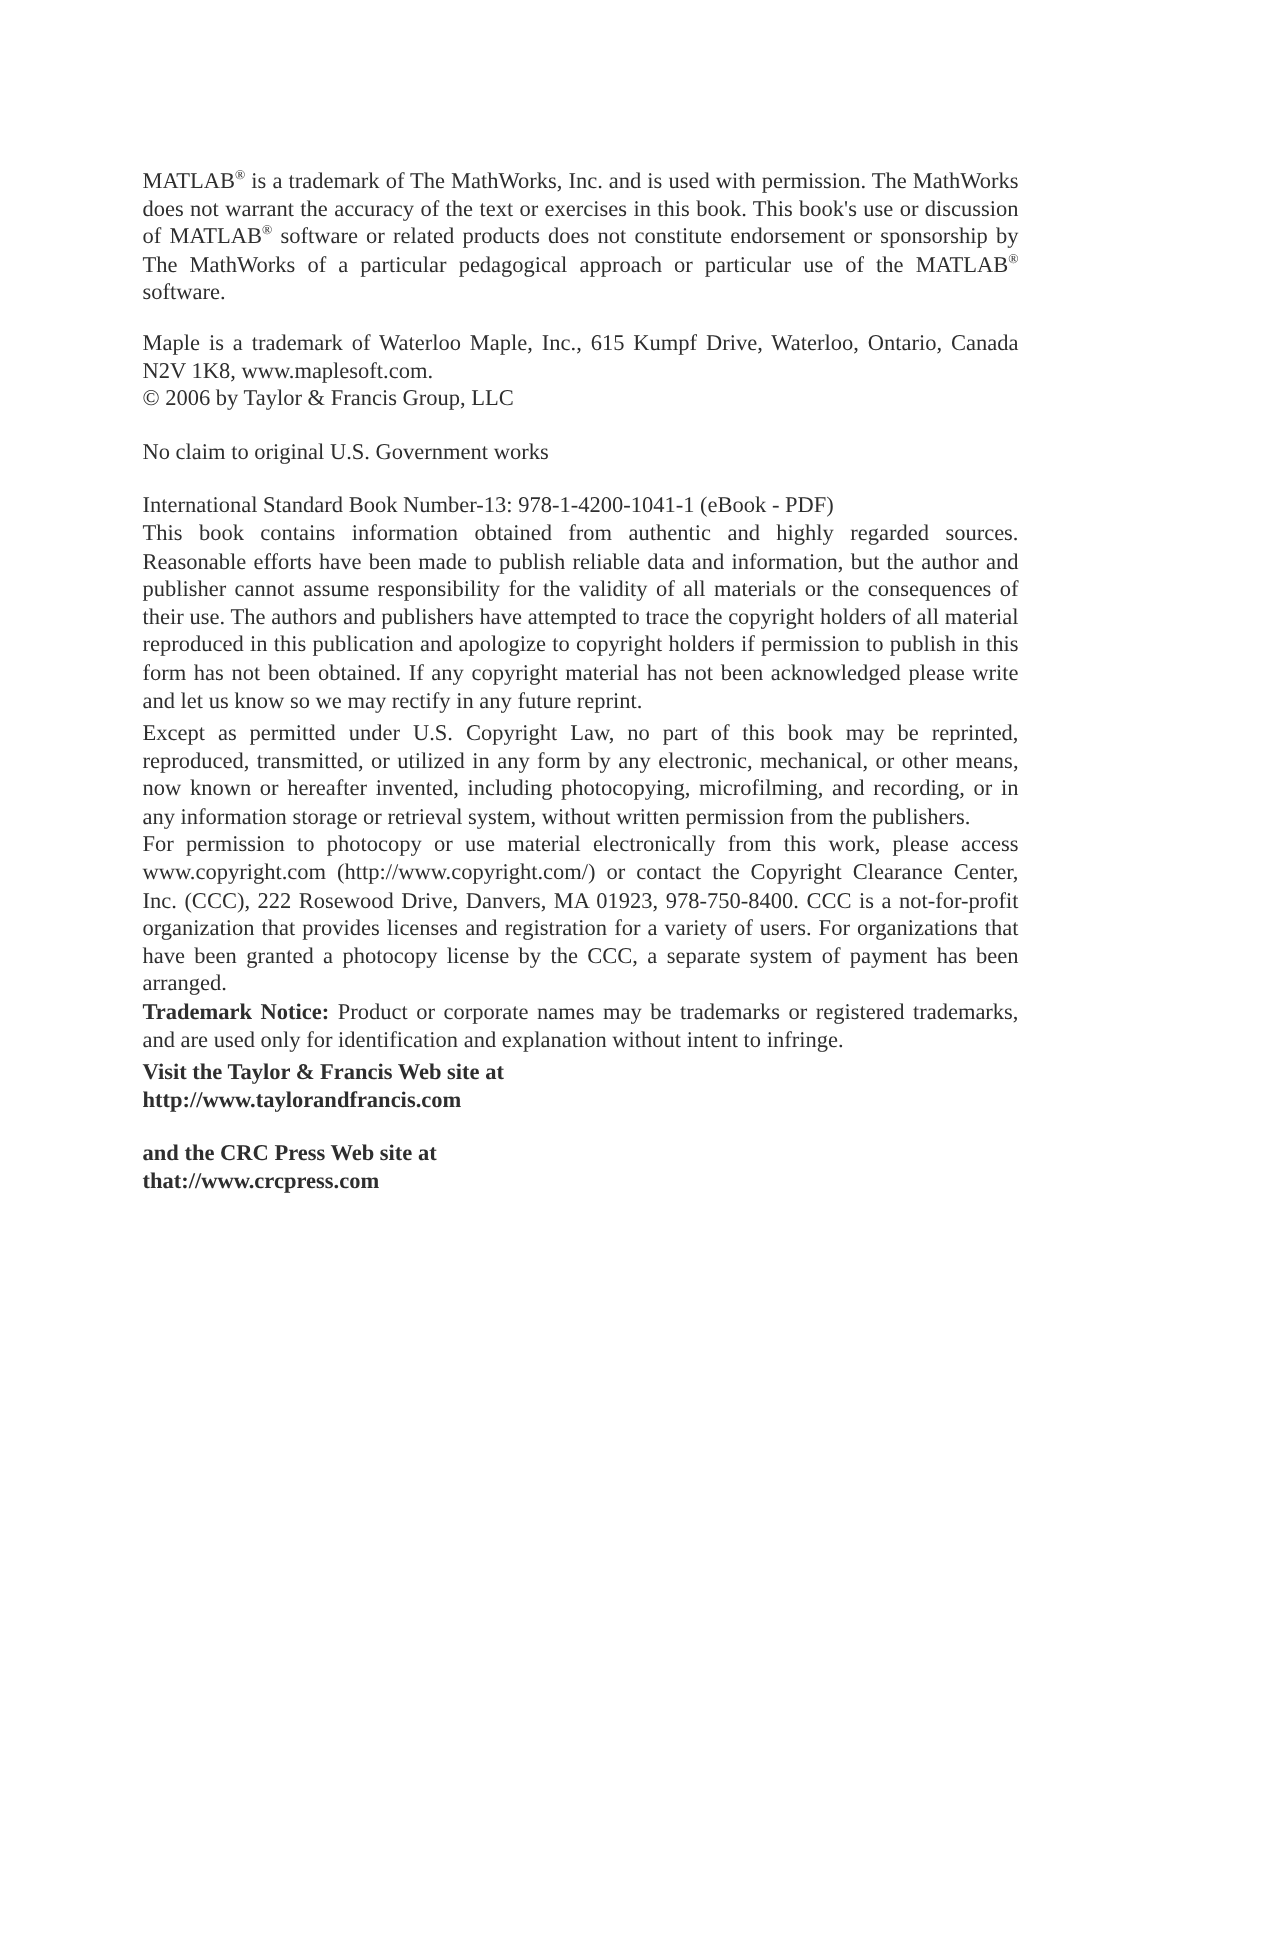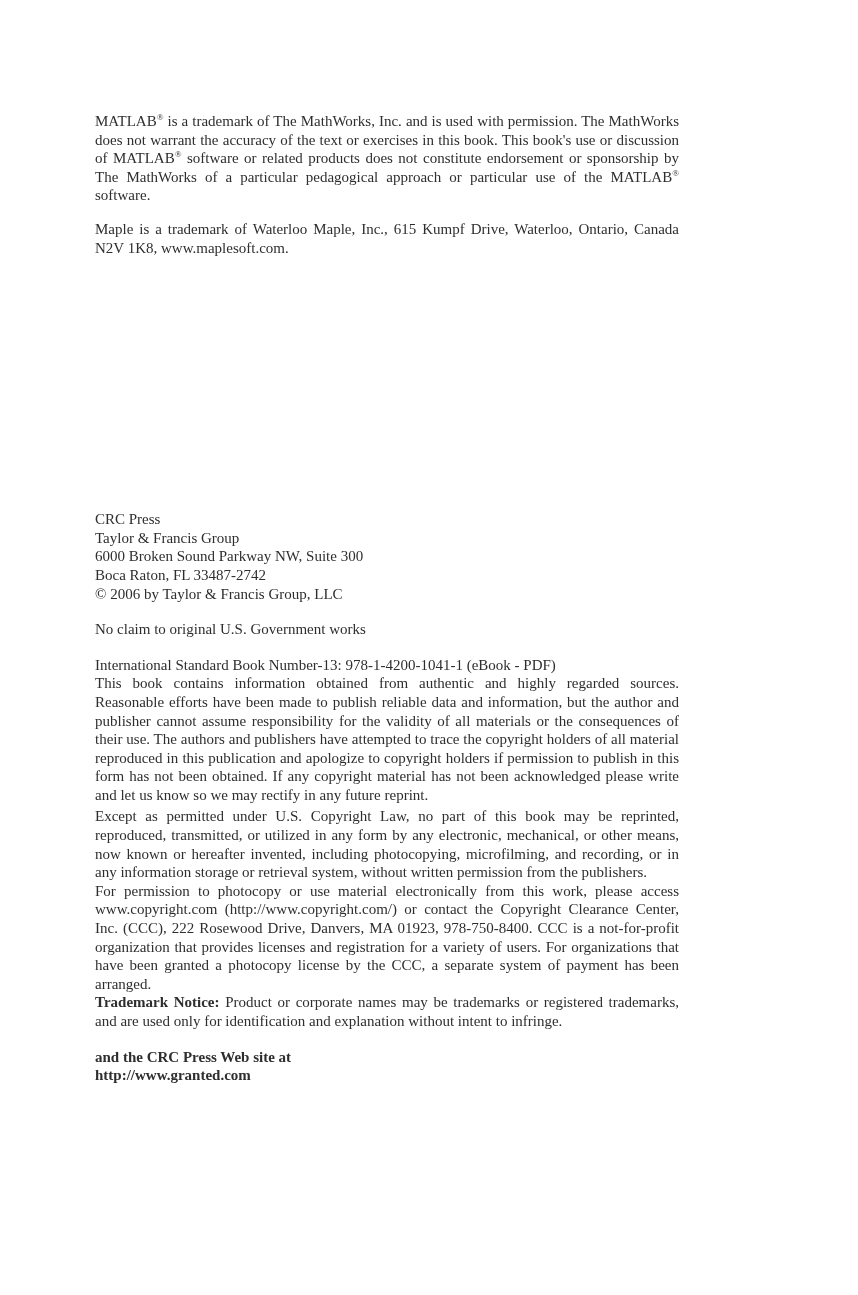--- a/index.html
+++ b/index.html
@@ -44,44 +44,42 @@
 </style>
 </head>
 <body>
 
 <div class="page">
 
   <p class="para justify">MATLAB<sup>®</sup> is a trademark of The MathWorks, Inc. and is used with permission. The MathWorks does not warrant the accuracy of the text or exercises in this book. This book's use or discussion of MATLAB<sup>®</sup> software or related products does not constitute endorsement or sponsorship by The MathWorks of a particular pedagogical approach or particular use of the MATLAB<sup>®</sup> software.</p>
 
   <p class="para justify mt-maple">Maple is a trademark of Waterloo Maple, Inc., 615 Kumpf Drive, Waterloo, Ontario, Canada N2V 1K8, www.maplesoft.com.</p>
 
-  <div class="mt-bigvoid">
-    <div class="line">CRC Press</div>
-    <div class="line">Taylor &amp; Francis Group</div>
-    <div class="line">6000 Broken Sound Parkway NW, Suite 300</div>
-    <div class="line">Boca Raton, FL 33487-2742</div>
-  </div>
 
   <div class="mt-copy">
     <div class="line">© 2006 by Taylor &amp; Francis Group, LLC</div>
   </div>
 
   <div class="mt-med">
     <div class="line">No claim to original U.S. Government works</div>
   </div>
 
   <p class="para mt-med">International Standard Book Number-13: 978-1-4200-1041-1 (eBook - PDF)</p>
 
   <p class="para justify mt-para">This book contains information obtained from authentic and highly regarded sources. Reasonable efforts have been made to publish reliable data and information, but the author and publisher cannot assume responsibility for the validity of all materials or the consequences of their use. The authors and publishers have attempted to trace the copyright holders of all material reproduced in this publication and apologize to copyright holders if permission to publish in this form has not been obtained. If any copyright material has not been acknowledged please write and let us know so we may rectify in any future reprint.</p>
 
   <p class="para justify mt-small">Except as permitted under U.S. Copyright Law, no part of this book may be reprinted, reproduced, transmitted, or utilized in any form by any electronic, mechanical, or other means, now known or hereafter invented, including photocopying, microfilming, and recording, or in any information storage or retrieval system, without written permission from the publishers.</p>
 
   <p class="para justify mt-para">For permission to photocopy or use material electronically from this work, please access www.copyright.com (http://www.copyright.com/) or contact the Copyright Clearance Center, Inc. (CCC), 222 Rosewood Drive, Danvers, MA 01923, 978-750-8400. CCC is a not-for-profit organization that provides licenses and registration for a variety of users. For organizations that have been granted a photocopy license by the CCC, a separate system of payment has been arranged.</p>
 
   <p class="para justify mt-para"><span class="bold">Trademark Notice:</span><span> Product or corporate names may be trademarks or registered trademarks, and are used only for identification and explanation without intent to infringe.</span></p>
 
+  <div class="mt-small bold">
+    <div class="line">Visit the Taylor &amp; Francis Web site at</div>
+    <div class="line">http://www.taylorandfrancis.com</div>
+  </div>
 
   <div class="mt-med bold">
     <div class="line">and the CRC Press Web site at</div>
-    <div class="line">http://www.granted.com</div>
+    <div class="line">that://www.crcpress.com</div>
   </div>
 
 </div>
 
 </body></html>

